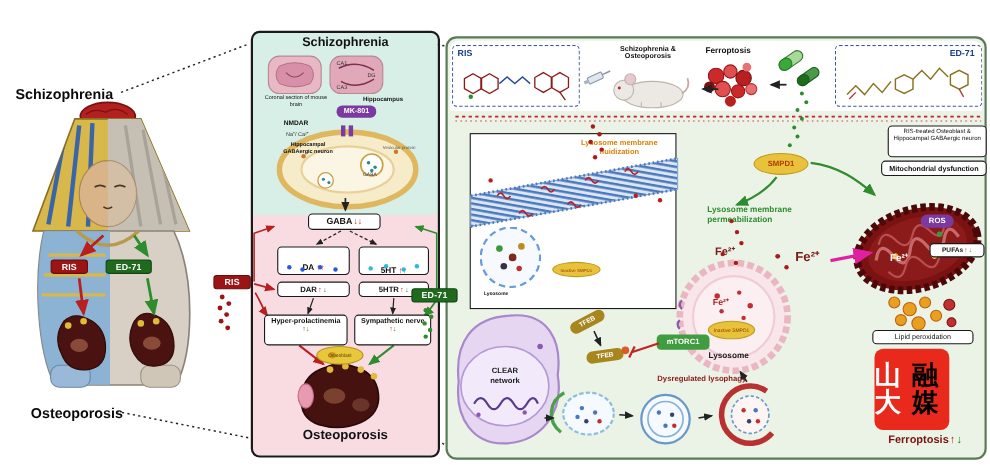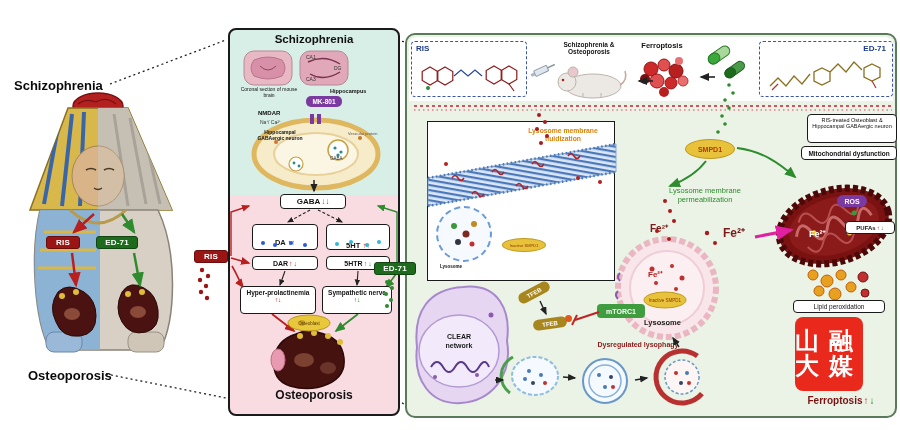--- a/index.html
+++ b/index.html
@@ -365,21 +365,21 @@
       </div>
       <div class="t" style="left:12px;top:142px;font-size:4.5px;font-weight:bold">Lysosome</div>
       <div class="t flexc" style="left:74px;top:116px;width:44px;height:14px;background:#e8c23a;border:1px solid #c09a20;border-radius:50%;font-size:4px;color:#8a3a00;text-align:center">Inactive SMPD1</div>
     </div>
 
     <div class="t flexc" style="left:278px;top:104px;width:50px;height:20px;background:#e8c23a;border:1px solid #c09a20;border-radius:50%;font-size:7px;font-weight:bold;color:#b03a00;z-index:4">SMPD1</div>
 
     <div class="wbox tinytext" style="left:400px;top:79px;width:90px;height:29px;font-size:5.5px;padding:2px;z-index:4">RIS-treated Osteoblast &amp; Hippocampal GABAergic neuron</div>
     <div class="wbox flexc" style="left:394px;top:111px;width:96px;height:14px;font-size:6.5px;font-weight:bold;z-index:4">Mitochondrial dysfunction</div>
 
-    <div class="t tinytext" style="left:236px;top:152px;width:124px;text-align:center;font-size:7.5px;font-weight:normal;color:#2e8b2e;z-index:4">Lysosome membrane permeabilization</div>
+    <div class="t tinytext" style="left:236px;top:152px;width:124px;font-size:7.5px;font-weight:bold;color:#2e8b2e;z-index:4">Lysosome membrane permeabilization</div>
 
     <div class="t" style="left:243px;top:186px;font-size:10px;font-weight:bold;color:#7a1a1a;z-index:5">Fe²⁺</div>
     <div class="t" style="left:316px;top:189px;font-size:12px;font-weight:bold;color:#7a1a1a;z-index:5">Fe²⁺</div>
 
     <svg class="t" style="left:205px;top:198px;z-index:3" width="110" height="110" viewBox="0 0 110 110">
       <circle cx="55" cy="55" r="49" fill="#f8e6ea" stroke="#eab6c2" stroke-width="6" stroke-dasharray="6 3"></circle>
       <circle cx="55" cy="55" r="37" fill="#fbeff2" stroke="#f0cdd6" stroke-width="2"></circle>
       <circle cx="40" cy="36" r="2.5" fill="#c03030"></circle>
         <circle cx="60" cy="33" r="2" fill="#c03030"></circle>
       <circle cx="70" cy="45" r="2.5" fill="#c03030"></circle>
@@ -420,21 +420,21 @@
       <circle cx="34" cy="27" r="6" fill="#e8a020" stroke="#c06010"></circle>
         <circle cx="50" cy="20" r="5" fill="#e8a020" stroke="#c06010"></circle>
       <circle cx="62" cy="10" r="5" fill="#c03030" stroke="#7a1010"></circle>
         <circle cx="64" cy="26" r="4" fill="#c03030" stroke="#7a1010"></circle>
     </svg>
 
     <div class="wbox flexc" style="left:386px;top:265px;width:92px;height:13px;font-size:6.5px">Lipid peroxidation</div>
 
     <div class="t" style="left:388px;top:282px;width:68px;height:74px;background:#e8291c;border-radius:8px;z-index:4;display:flex;flex-direction:row;align-items:center;justify-content:center">
       <span style="color:#fff;font-size:24px;font-weight:bold;line-height:1.05;font-family:'DejaVu Sans',sans-serif">山大</span>
-      <span style="color:#ffffff;font-size:24px;font-weight:bold;line-height:1.05;font-family:'DejaVu Sans',sans-serif">融媒</span>
+      <span style="color:#000000;font-size:24px;font-weight:bold;line-height:1.05;font-family:'DejaVu Sans',sans-serif">融媒</span>
     </div>
 
     <div class="t flexc" style="left:384px;top:360px;width:100px;font-size:10px;font-weight:bold;color:#7a1212;z-index:4">
       <span>Ferroptosis</span>
       <span class="up">↑</span>
       <span class="down">↓</span>
     </div>
 
     <svg class="t" style="left:4px;top:246px;z-index:3" width="104" height="128" viewBox="0 0 104 128">
       <path d="M52,6 C88,2 100,30 96,60 C102,95 80,120 50,122 C20,124 2,100 6,66 C2,30 18,8 52,6 Z" fill="#e6d6f2" stroke="#a888cc" stroke-width="2"></path>

